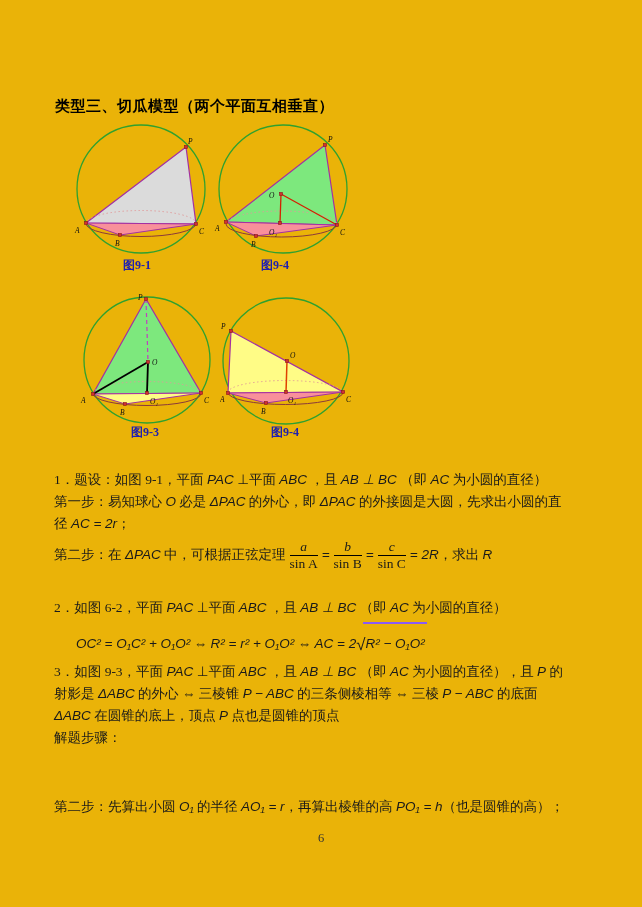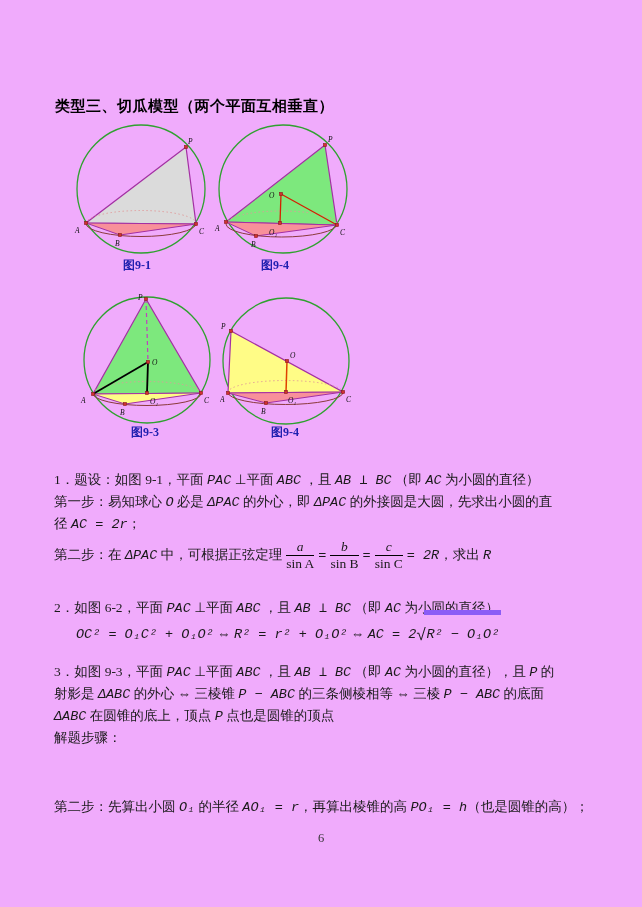--- a/index.html
+++ b/index.html
@@ -1,45 +1,45 @@
 <!DOCTYPE html>
 <html><head>
 <meta charset="utf-8">
 <style>
   html,body{margin:0;padding:0;}
   body{width:642px;height:907px;background:#ffffff;position:relative;
        font-family:"Liberation Serif",serif;color:#1a1a1a;}
-  .page{position:absolute;inset:0;width:642px;height:907px;background:#f0abfc;overflow:hidden;}
+  .page{position:absolute;inset:0;width:642px;height:907px;background:#eab308;overflow:hidden;}
   .title{position:absolute;left:55px;top:97px;font-family:"Liberation Sans",sans-serif;
          font-weight:bold;font-size:15px;color:#000;letter-spacing:0.5px;white-space:nowrap;}
   .fig{position:absolute;}
   .fig1{left:72px;top:124px;}
   .fig2{left:214px;top:124px;}
   .fig3{left:80px;top:291px;}
   .fig4{left:220px;top:291px;}
   .cap{position:absolute;width:138px;text-align:center;font-weight:bold;font-size:12px;
        color:#2020B0;font-family:"Liberation Serif",serif;}
   .cap1{left:68px;top:257px;}
   .cap2{left:206px;top:257px;}
   .cap3{left:76px;top:424px;}
   .cap4{left:216px;top:424px;}
   .line{position:absolute;left:54px;width:560px;margin:0;font-size:13.5px;line-height:20px;
         white-space:nowrap;}
-  .line .math{font-style:italic;font-family:Liberation Mono, monospace;}
+  .line .math{font-style:italic;font-family:Liberation Sans, sans-serif;margin-top:10px;}
   .line .zh{font-style:normal;}
   .p0{top:470px}.p1{top:492px}.p2{top:514px}.p3{top:540px}
   .p4{top:598px}.p5{top:624px;padding-left:22px;}
   .p6{top:662px}.p7{top:684px}.p8{top:706px}.p9{top:728px}
   .p10{top:757px}.p11{top:797px}
   .frac{display:inline-block;vertical-align:middle;text-align:center;margin:0 4px;line-height:1.05;}
   .frac .num{display:block;font-style:italic;padding:0 8px 1px;border-bottom:1px solid #000;}
   .frac .den{display:block;padding-top:1px;font-style:normal;}
   .sqrt{display:inline-block;white-space:nowrap;}
   .sqrt .radical{font-style:normal;font-size:1.25em;vertical-align:-2px;}
-  .sqrt .radicand{border-top:5px solid #8b5cf6;font-style:italic;padding:12px 2px;margin-left:-2px;}
+  .sqrt .radicand{border-top:2px solid #8b5cf6;font-style:italic;padding:12px 2px;margin-left:-2px;}
   .page-number{position:absolute;left:0;top:831px;width:642px;text-align:center;
                font-size:12.5px;color:#333;}
   svg text{font-family:"Liberation Serif",serif;font-style:italic;font-size:7.5px;fill:#111;}
 </style>
 </head>
 <body>
 
 <div class="page">
 
   <div class="title">类型三、切瓜模型（两个平面互相垂直）</div>

